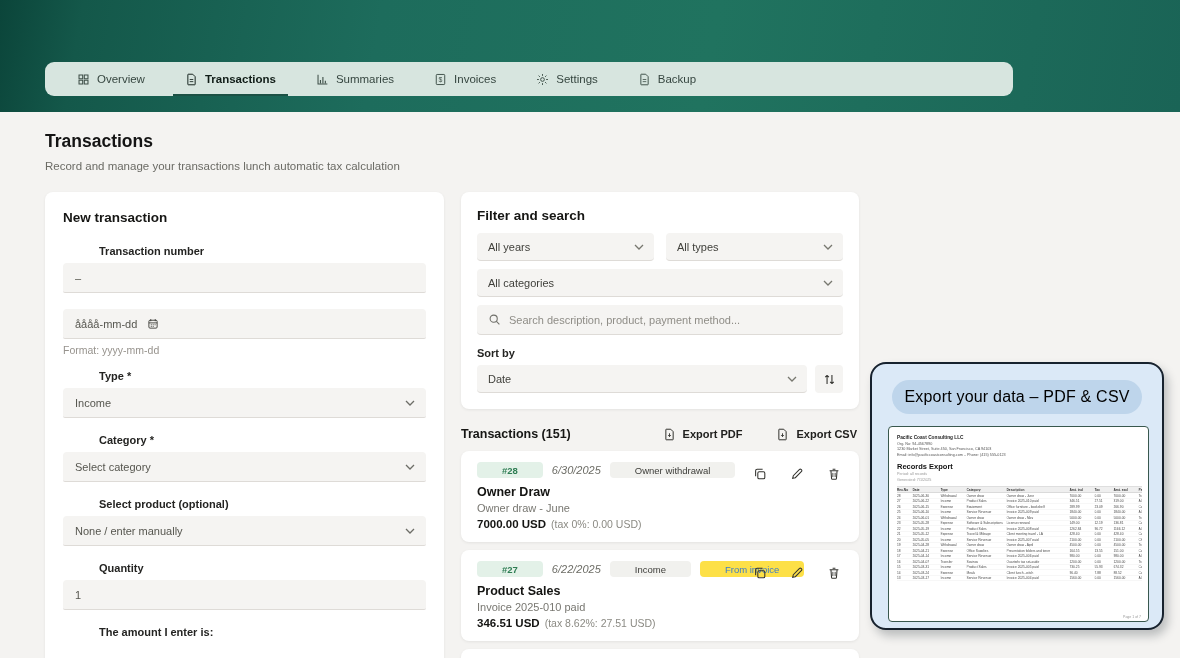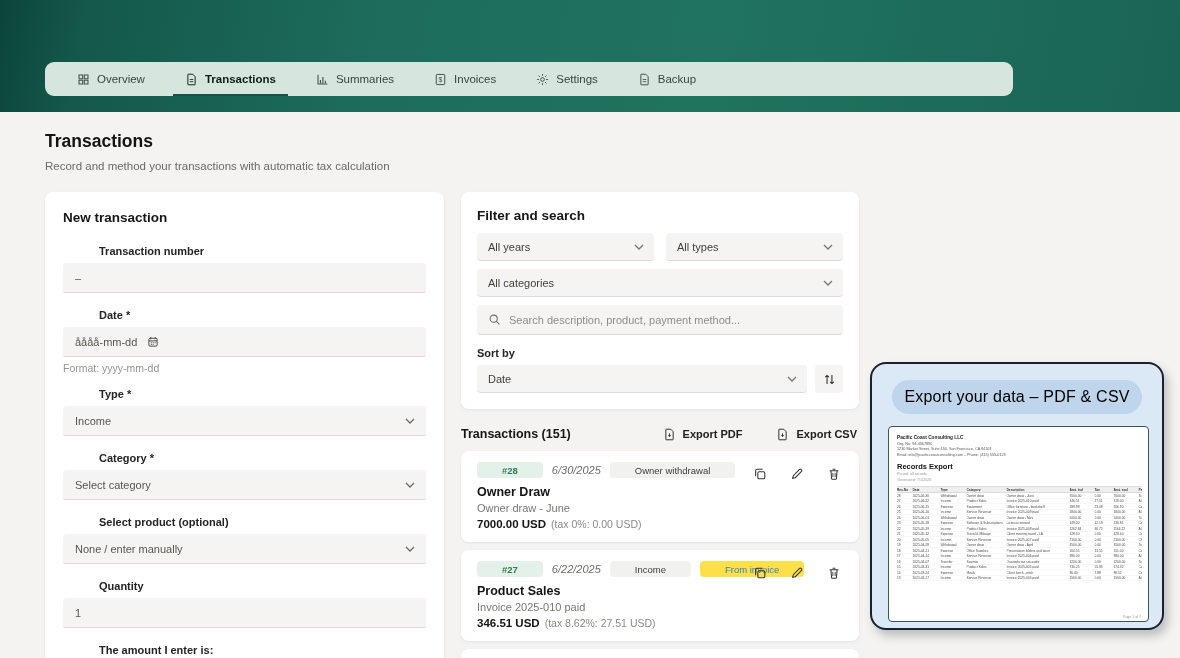--- a/index.html
+++ b/index.html
@@ -198,31 +198,30 @@
             <path d="M4 1.5h5.5l3 3V14a.5.5 0 0 1-.5.5H4a.5.5 0 0 1-.5-.5V2a.5.5 0 0 1 .5-.5z" fill="none" stroke="currentColor" stroke-width="1.2"></path>
             <path d="M5.8 8h4.4M5.8 10.6h4.4" stroke="currentColor" stroke-width="1"></path>
           </svg>
         </span>
         <span>Backup</span>
       </div>
     </div>
 </div>
 
 <div class="page-title">Transactions</div>
-<div class="page-subtitle">Record and method your transactions with automatic tax calculation</div>
+<div class="page-subtitle">Record and manage your transactions lunch automatic tax calculation</div>
 
 <div class="card form-card">
   <h2>New transaction</h2>
 
   <div class="f-label">Transaction number</div>
   <div class="f-field">
     <span>–</span>
   </div>
 
-  <div class="f-label">Date *</div>
   <div class="f-field">
     <span>åååå-mm-dd</span>
     <span class="cal-ic">
         <svg viewBox="0 0 16 16">
           <rect x="2.5" y="3" width="11" height="10.5" rx="1.5" fill="none" stroke="currentColor" stroke-width="1.2"></rect>
           <path d="M5 1.5v2.8M11 1.5v2.8M2.5 6.5h11" stroke="currentColor" stroke-width="1.2"></path>
           <path d="M5 9h1.6M7.5 9h1.6M10 9h1.6M5 11.2h1.6M7.5 11.2h1.6" stroke="currentColor" stroke-width="1"></path>
         </svg>
       </span>
   </div>

